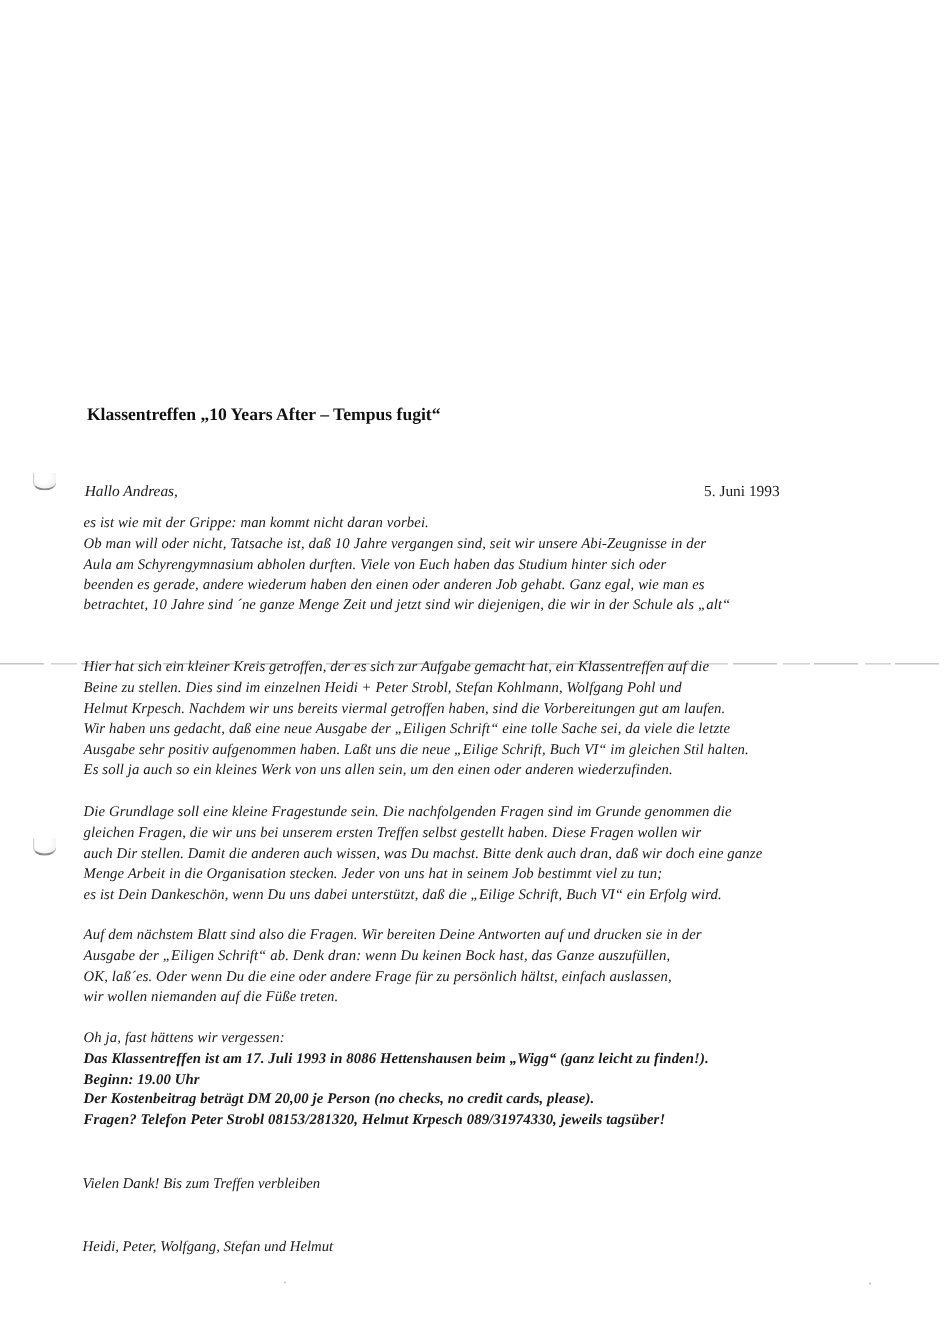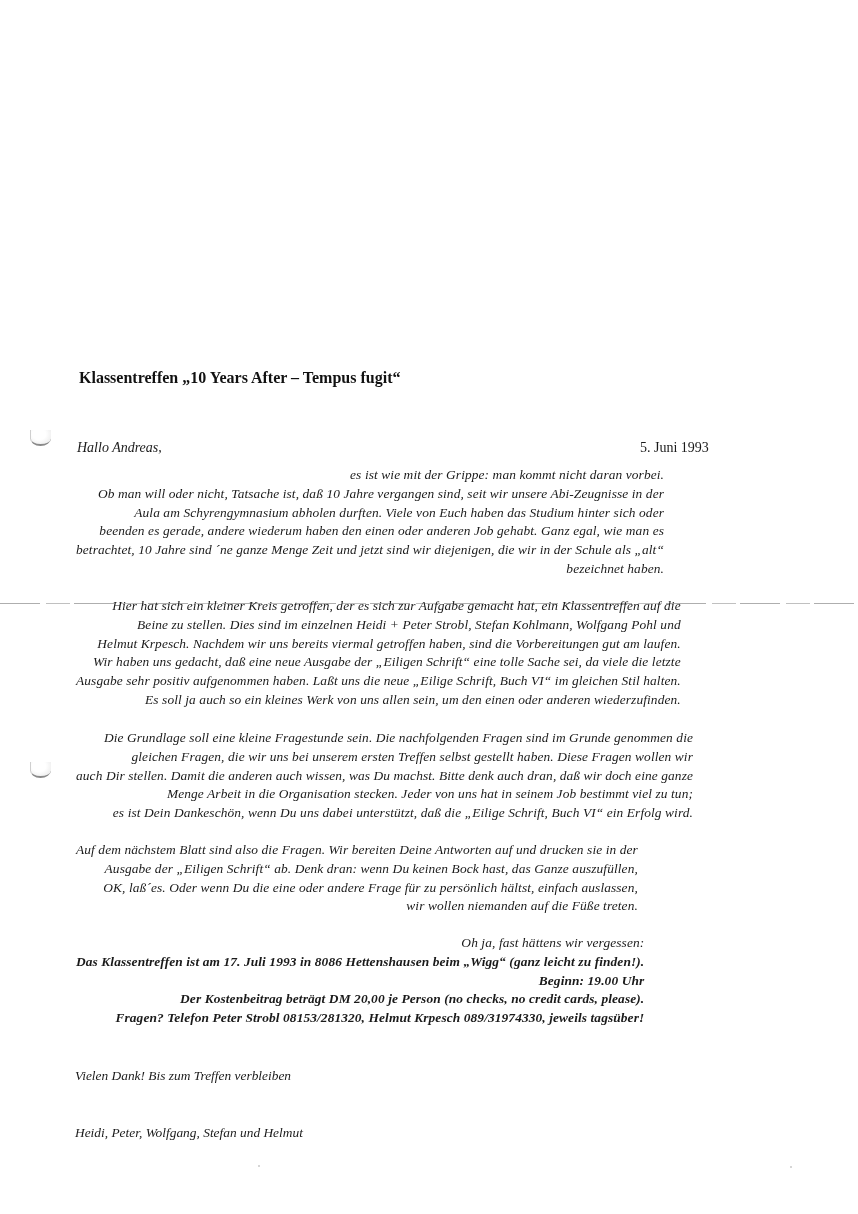--- a/index.html
+++ b/index.html
@@ -26,21 +26,21 @@
     .greeting {
       position: absolute; left: 77px; top: 440px; font-style: italic; font-size: 14px;
     }
     .date {
       position: absolute; left: 640px; top: 440px; font-size: 14px;
     }
     .para {
       position: absolute; left: 76px; font-style: italic; font-size: 13.4px; line-height: 18.8px;
       letter-spacing: 0.1px; white-space: nowrap;
     }
-    .para .line { display: block; text-align: right; }
+    .para .line { display: block; }
     .bold { font-weight: bold; }
     .closing { position: absolute; left: 75px; top: 1068px; font-style: italic; font-size: 13.4px; text-align: center; }
     .signature { position: absolute; left: 75px; top: 1125px; font-style: italic; font-size: 13.4px; }
     .speck { position: absolute; width: 2px; height: 2px; background: #c8c8c8; border-radius: 50%; }
   </style>
 </head>
 <body>
 
 <div class="punch" style="left:30px; top:430px;"></div>
 <div class="punch" style="left:30px; top:762px;"></div>
@@ -54,21 +54,20 @@
 
 <div class="greeting">Hallo Andreas,</div>
 <div class="date">5. Juni 1993</div>
 
 <div class="para" style="top:466px;">
   <span class="line">es ist wie mit der Grippe: man kommt nicht daran vorbei.</span>
   <span class="line">Ob man will oder nicht, Tatsache ist, daß 10 Jahre vergangen sind, seit wir unsere Abi-Zeugnisse in der</span>
   <span class="line">Aula am Schyrengymnasium abholen durften. Viele von Euch haben das Studium hinter sich oder</span>
   <span class="line">beenden es gerade, andere wiederum haben den einen oder anderen Job gehabt. Ganz egal, wie man es</span>
   <span class="line">betrachtet, 10 Jahre sind ´ne ganze Menge Zeit und jetzt sind wir diejenigen, die wir in der Schule als „alt“</span>
-  <span class="line">bezeichnet haben.</span>
 </div>
 
 <div class="para" style="top:597px;">
   <span class="line">Hier hat sich ein kleiner Kreis getroffen, der es sich zur Aufgabe gemacht hat, ein Klassentreffen auf die</span>
   <span class="line">Beine zu stellen. Dies sind im einzelnen Heidi + Peter Strobl, Stefan Kohlmann, Wolfgang Pohl und</span>
   <span class="line">Helmut Krpesch. Nachdem wir uns bereits viermal getroffen haben, sind die Vorbereitungen gut am laufen.</span>
   <span class="line">Wir haben uns gedacht, daß eine neue Ausgabe der „Eiligen Schrift“ eine tolle Sache sei, da viele die letzte</span>
   <span class="line">Ausgabe sehr positiv aufgenommen haben. Laßt uns die neue „Eilige Schrift, Buch VI“ im gleichen Stil halten.</span>
   <span class="line">Es soll ja auch so ein kleines Werk von uns allen sein, um den einen oder anderen wiederzufinden.</span>
 </div>

